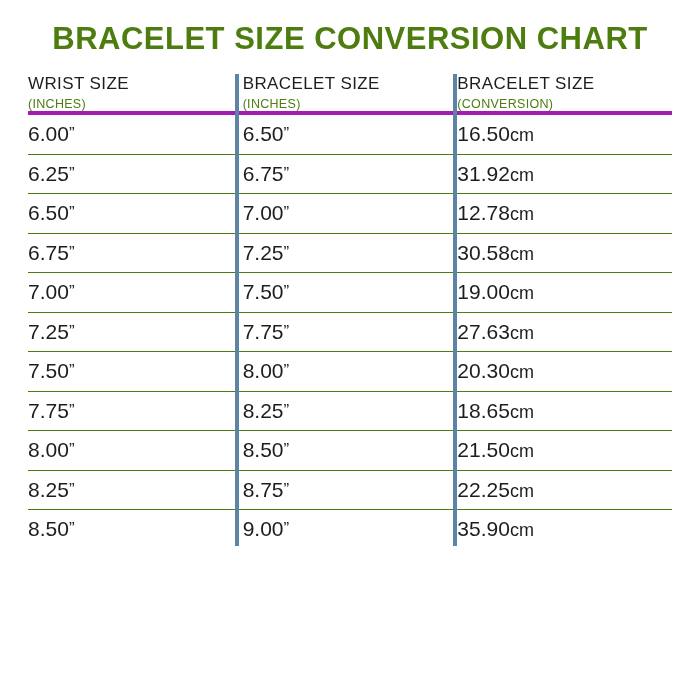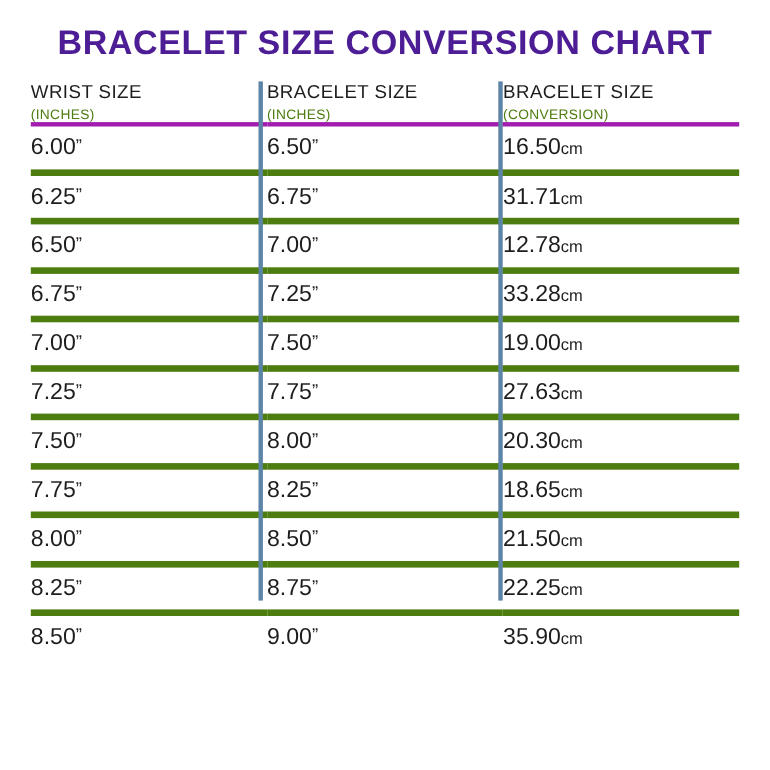--- a/index.html
+++ b/index.html
@@ -21,21 +21,21 @@
     height: 700px;
     box-sizing: border-box;
     padding: 0;
   }
 
   .chart-title {
     text-align: center;
     font-size: 31px;
     font-weight: 700;
     letter-spacing: 0.5px;
-    color: #4c1d95;
+    color: #4d7c0f;
     margin: 22px 0 0 0;
     padding: 0 10px;
     line-height: 1.1;
   }
 
   .table-wrap {
     position: relative;
     margin: 18px 28px 0 28px;
   }
 
@@ -71,35 +71,35 @@
     letter-spacing: 0.3px;
     color: #4d7c0f;
     margin-top: 3px;
     line-height: 1.15;
   }
 
   tbody td {
     height: 38.5px;
     font-size: 21px;
     color: #1d1d1d;
-    border-top: 6px solid #4d7c0f;
+    border-top: 1px solid #4d7c0f;
     white-space: nowrap;
   }
 
   tbody tr:first-child td {
     border-top: 4px solid #a21caf;
   }
 
   .unit-in {
     font-size: 17px;
     vertical-align: 2px;
   }
 
   .unit-cm {
-    font-size: 15px;
+    font-size: 18px;
   }
 
   
   .vsep {
     position: absolute;
     top: 0;
     width: 4px;
     background: #5b84a6;
   }
   .vsep.left { left: 32.2%; }
@@ -136,31 +136,31 @@
       </thead>
       <tbody id="table-body">
           <tr>
             <td><span>6.00</span><span class="unit-in">”</span></td>
             <td><span>6.50</span><span class="unit-in">”</span></td>
             <td><span>16.50</span><span class="unit-cm">cm</span></td>
           </tr>
           <tr>
             <td><span>6.25</span><span class="unit-in">”</span></td>
             <td><span>6.75</span><span class="unit-in">”</span></td>
-            <td><span>31.71</span><span class="unit-cm">cm</span></td>
+            <td><span>31.92</span><span class="unit-cm">cm</span></td>
           </tr>
           <tr>
             <td><span>6.50</span><span class="unit-in">”</span></td>
             <td><span>7.00</span><span class="unit-in">”</span></td>
             <td><span>12.78</span><span class="unit-cm">cm</span></td>
           </tr>
           <tr>
             <td><span>6.75</span><span class="unit-in">”</span></td>
             <td><span>7.25</span><span class="unit-in">”</span></td>
-            <td><span>33.28</span><span class="unit-cm">cm</span></td>
+            <td><span>30.58</span><span class="unit-cm">cm</span></td>
           </tr>
           <tr>
             <td><span>7.00</span><span class="unit-in">”</span></td>
             <td><span>7.50</span><span class="unit-in">”</span></td>
             <td><span>19.00</span><span class="unit-cm">cm</span></td>
           </tr>
           <tr>
             <td><span>7.25</span><span class="unit-in">”</span></td>
             <td><span>7.75</span><span class="unit-in">”</span></td>
             <td><span>27.63</span><span class="unit-cm">cm</span></td>

